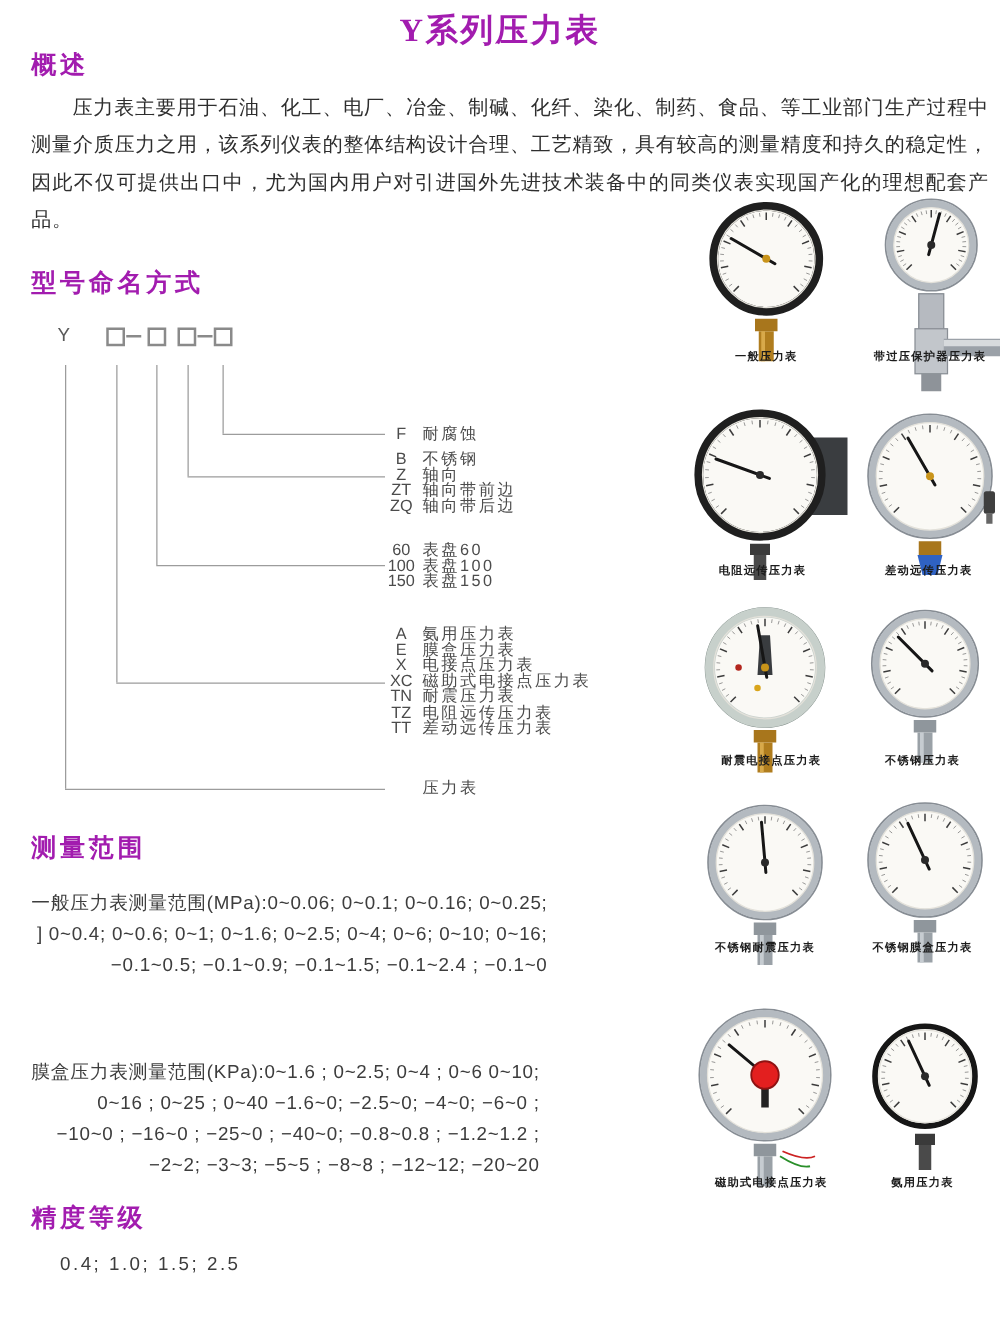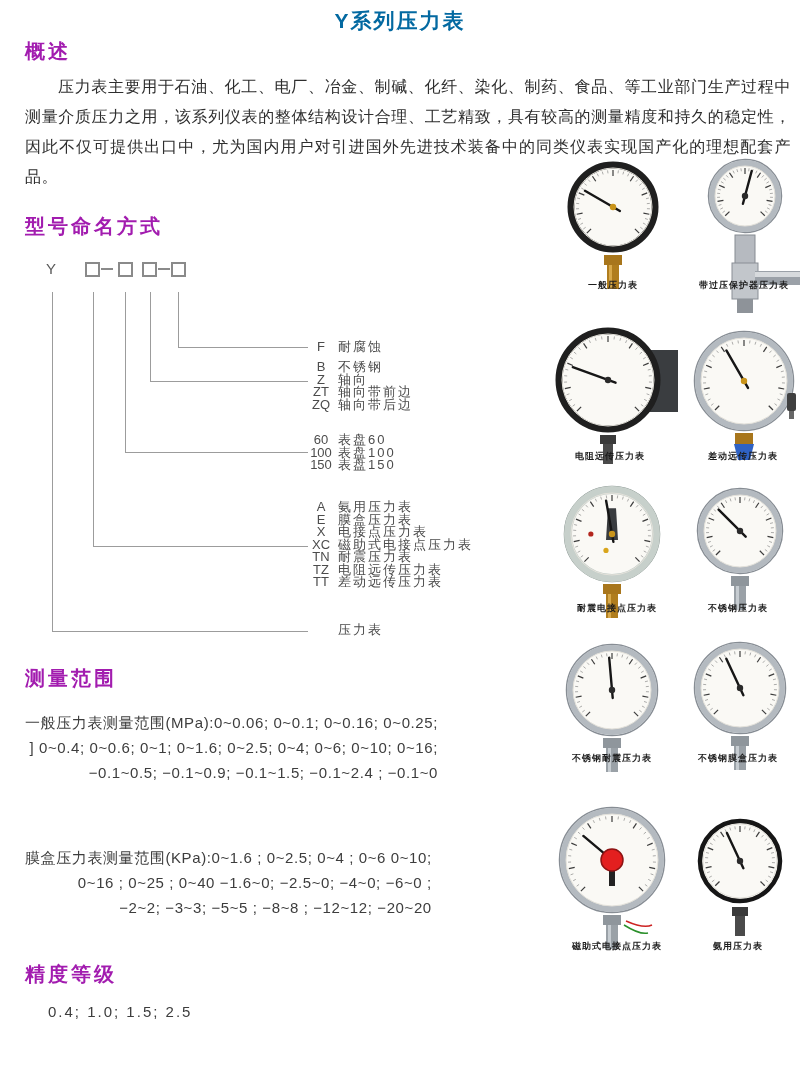--- a/index.html
+++ b/index.html
@@ -1,19 +1,19 @@
 <!DOCTYPE html>
 <html><head>
 <meta charset="utf-8">
 <style>
   html,body{margin:0;padding:0;background:#ffffff;}
   .page{position:relative;width:800px;height:1066px;background:#ffffff;overflow:hidden;
         font-family:"Liberation Sans","DejaVu Sans",sans-serif;}
   .page-title{position:absolute;top:7px;left:0;width:100%;text-align:center;
-        color:#0369a1;font-size:21px;font-weight:bold;letter-spacing:2px;}
+        color:#a21caf;font-size:26px;font-weight:bold;letter-spacing:2px;font-family:Liberation Serif, serif;}
   .sec-head{position:absolute;color:#a21caf;font-size:20px;font-weight:bold;letter-spacing:3px;}
   #overview-heading{left:25px;top:38px;}
   #model-heading{left:25px;top:213px;}
   #range-heading{left:25px;top:665px;}
   #accuracy-heading{left:25px;top:961px;}
   .paragraph{position:absolute;left:25px;top:72px;width:766px;color:#2e2e2e;
         font-size:16px;line-height:30px;text-align:justify;text-indent:33px;letter-spacing:0.6px;}
   .range-block{position:absolute;left:25px;color:#3d3d3d;font-size:15px;letter-spacing:0.6px;}
   .range-block .rline{height:25px;line-height:25px;white-space:nowrap;text-align:right;}
   #general-range{top:710px;}
@@ -85,20 +85,21 @@
   <div class="sec-head" id="range-heading">测量范围</div>
 
   <div class="range-block" id="general-range">
       <div class="rline">一般压力表测量范围(MPa):0~0.06; 0~0.1; 0~0.16; 0~0.25;</div>
       <div class="rline">] 0~0.4; 0~0.6; 0~1; 0~1.6; 0~2.5; 0~4; 0~6; 0~10; 0~16;</div>
       <div class="rline">−0.1~0.5; −0.1~0.9; −0.1~1.5; −0.1~2.4 ; −0.1~0</div>
     </div>
   <div class="range-block" id="capsule-range">
       <div class="rline">膜盒压力表测量范围(KPa):0~1.6 ; 0~2.5;  0~4 ; 0~6 0~10;</div>
       <div class="rline">0~16 ; 0~25 ; 0~40 −1.6~0;  −2.5~0;  −4~0;  −6~0 ;</div>
+      <div class="rline">−10~0 ; −16~0 ; −25~0  ; −40~0;  −0.8~0.8 ;  −1.2~1.2 ;</div>
       <div class="rline">−2~2;  −3~3;  −5~5 ; −8~8  ; −12~12; −20~20</div>
     </div>
 
   <div class="sec-head" id="accuracy-heading">精度等级</div>
 
   <div id="accuracy-values">0.4; 1.0; 1.5;  2.5</div>
 
   <div id="gauge-grid">
       <div class="gauge-tile" style="left: 543px; top: 152px;"><svg width="140" height="152" viewBox="0 0 140 152" xmlns="http://www.w3.org/2000/svg">
           <circle cx="70" cy="55" r="42" fill="#faf9f5" stroke="#1f1f1f" stroke-width="7"></circle>

